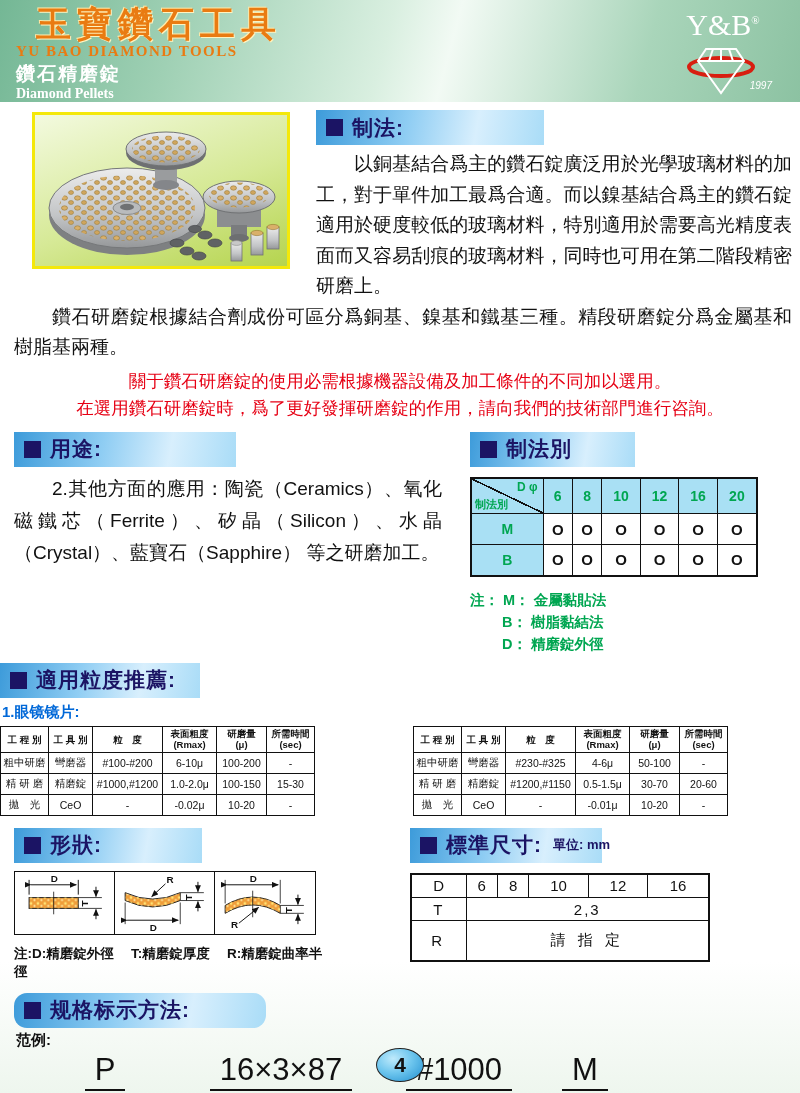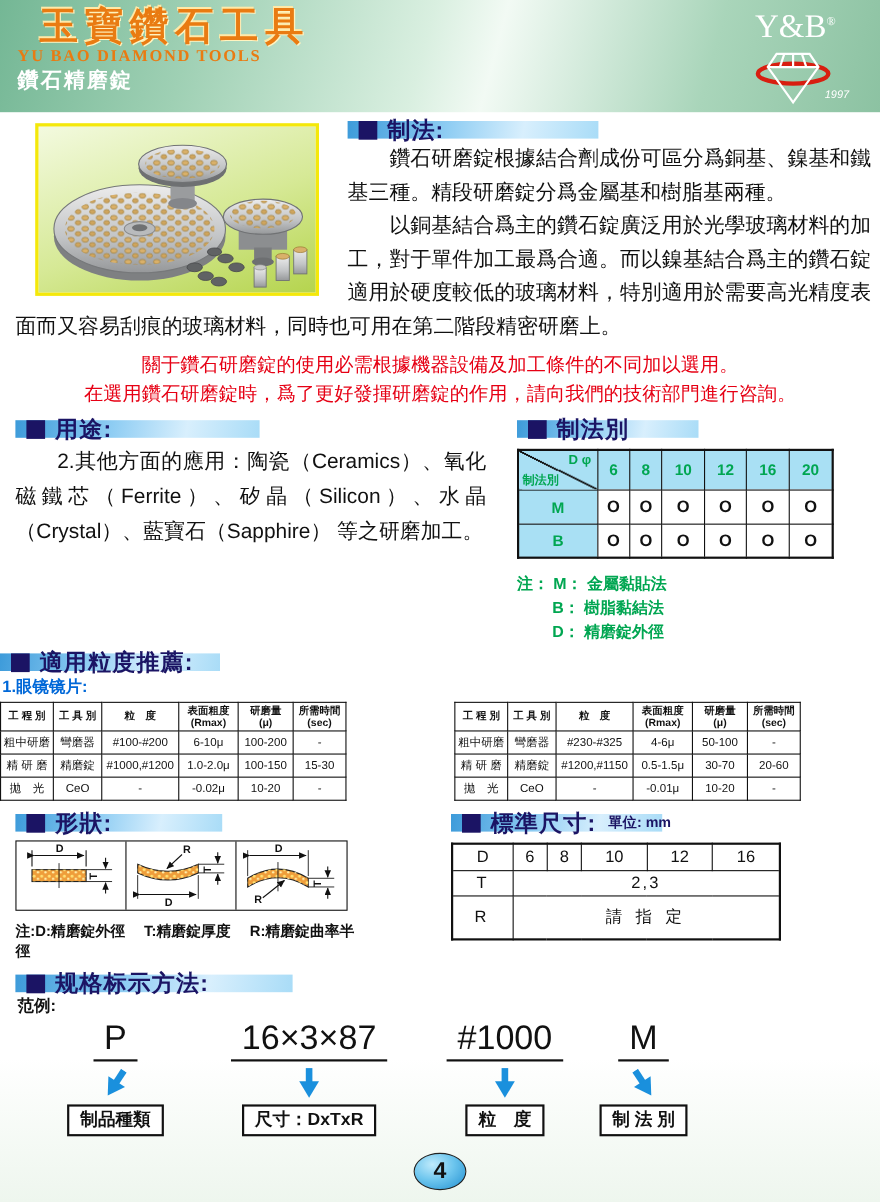--- a/index.html
+++ b/index.html
@@ -16,21 +16,21 @@
   .logo-en { font-family:"Liberation Serif", serif; font-size:15px; font-weight:bold;
              color:#e97b12; letter-spacing:1.5px; line-height:18px; }
   .prod-cn { font-size:19px; font-weight:bold; color:#fff; line-height:24px; margin-top:2px; letter-spacing:2px;}
   .prod-en { font-family:"Liberation Serif", serif; font-size:14px; font-weight:bold; color:#fff; line-height:16px; }
   .brand { position:absolute; right:22px; top:4px; width:110px; text-align:center; color:#fff; }
   .brand-text { font-family:"Liberation Serif", serif; font-size:30px; line-height:32px; }
   .brand-text sup { font-size:11px; }
   .brand-year { position:absolute; right:6px; bottom:14px; font-size:10px; font-style:italic; color:#fff; }
 
   
-  .secbar { display:flex; align-items:center; gap:9px; height:16px; padding-left:10px;
+  .secbar { display:flex; align-items:center; gap:9px; height:35px; padding-left:10px;
             background:linear-gradient(100deg,#3d9bda 0%,#8fcdf3 40%,#d8effd 70%,#a9dcf7 100%); }
   .secbar .sq { width:17px; height:17px; background:#1b1464; flex:none; }
   .secbar .t { color:#1b1464; font-weight:bold; font-size:21px; letter-spacing:1px; white-space:nowrap; }
   .secbar .unit { color:#1b1464; font-weight:bold; font-size:13px; margin-left:2px; white-space:nowrap; }
 
   
   .intro { padding:8px 8px 0 14px; }
   .photo { float:left; width:258px; height:157px; border:3px solid #f4e80a; margin:2px 26px 6px 18px;
            background:linear-gradient(160deg,#f3fadf 0%,#d6e996 55%,#b5d44e 100%); }
   .intro .secbar { width:228px; margin-bottom:4px; }
@@ -80,21 +80,21 @@
   .std-col .secbar { width:192px; margin-bottom:10px; }
   .stable { border:2px solid #111; width:300px; }
   .stable td { border:1px solid #111; text-align:center; font-size:15px; color:#111; background:#fff; }
   .stable .lab { width:55px; }
   .stable .r1 { height:24px; }
   .stable .r2 { height:23px; letter-spacing:2px; }
   .stable .r3 { height:40px; letter-spacing:4px; }
 
   
   .spec { margin-top:12px; padding-left:14px; }
-  .spec .secbar { width:252px; }
+  .spec .secbar { width:252px;border-radius:13px; }
   .speceg { font-size:15px; font-weight:bold; color:#111; margin:3px 0 0 2px; }
   .specrow { display:flex; padding-left:26px; margin-top:2px; }
   .specitem { display:flex; flex-direction:column; align-items:center; }
   .si1 { width:130px; } .si2 { width:190px; margin-left:16px; } .si3 { width:130px; margin-left:18px; } .si4 { width:110px; margin-left:6px; }
   .specval { font-size:31px; color:#111; border-bottom:2.5px solid #111; padding:0 10px 1px 10px; line-height:36px; white-space:nowrap; }
   .specarrow { margin:6px 0 5px 0; }
   .sa1 { transform:rotate(33deg); } .sa4 { transform:rotate(-33deg); }
   .speclab { border:2px solid #111; padding:2px 10px; font-size:16px; font-weight:bold; color:#111; white-space:nowrap; background:#fff; }
 
   .pagenum { position:absolute; left:376px; top:1048px; width:48px; height:34px; border-radius:50%;
@@ -128,20 +128,21 @@
   </defs>
 </svg>
 
 <div class="page">
 
   <header class="banner">
     <div class="logo-block">
       <div class="logo-cn">玉寶鑽石工具</div>
       <div class="logo-en">YU BAO DIAMOND TOOLS</div>
       <div class="prod-cn">鑽石精磨錠</div>
+      <div class="prod-en">Diamond Pellets</div>
     </div>
     <div class="brand">
       <div class="brand-text">
         <span>Y&amp;B</span><sup>®</sup>
       </div>
       <svg width="86" height="60" viewBox="0 0 86 60">
         <ellipse cx="41" cy="26" rx="32" ry="9" fill="none" stroke="#d81e10" stroke-width="4"></ellipse>
         <g fill="none" stroke="#fff" stroke-width="2">
           <polygon points="26,8 56,8 64,20 41,52 18,20"></polygon>
           <line x1="18" y1="20" x2="64" y2="20"></line>
@@ -192,22 +193,22 @@
           <ellipse cx="170" cy="120" rx="7" ry="4"></ellipse>
           <ellipse cx="180" cy="128" rx="7" ry="4"></ellipse>
           <ellipse cx="160" cy="114" rx="6.5" ry="3.6"></ellipse>
         </g>
       </svg>
     </div>
     <div class="secbar">
       <span class="sq"></span>
       <span class="t">制法:</span>
     </div>
+    <p class="para">以銅基結合爲主的鑽石錠廣泛用於光學玻璃材料的加工，對于單件加工最爲合適。而以鎳基結合爲主的鑽石錠適用於硬度較低的玻璃材料，特別適用於需要高光精度表面而又容易刮痕的玻璃材料，同時也可用在第二階段精密研磨上。</p>
     <p class="para">鑽石研磨錠根據結合劑成份可區分爲銅基、鎳基和鐵基三種。精段研磨錠分爲金屬基和樹脂基兩種。</p>
-    <p class="para">以銅基結合爲主的鑽石錠廣泛用於光學玻璃材料的加工，對于單件加工最爲合適。而以鎳基結合爲主的鑽石錠適用於硬度較低的玻璃材料，特別適用於需要高光精度表面而又容易刮痕的玻璃材料，同時也可用在第二階段精密研磨上。</p>
   </section>
 
   <div class="rednote">
     <div>關于鑽石研磨錠的使用必需根據機器設備及加工條件的不同加以選用。</div>
     <div>在選用鑽石研磨錠時，爲了更好發揮研磨錠的作用，請向我們的技術部門進行咨詢。</div>
   </div>
 
   <div class="cols">
     <section class="col-left">
       <div class="secbar">

